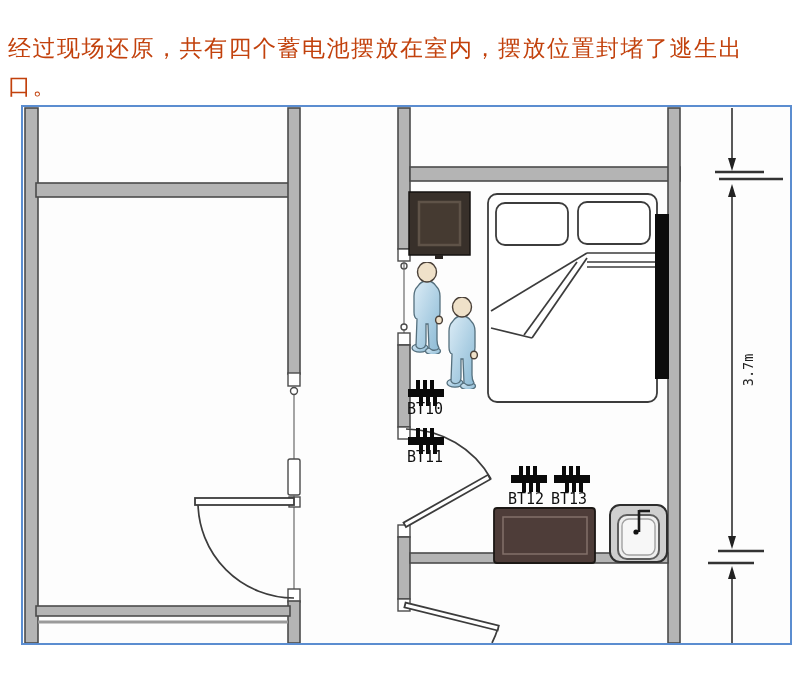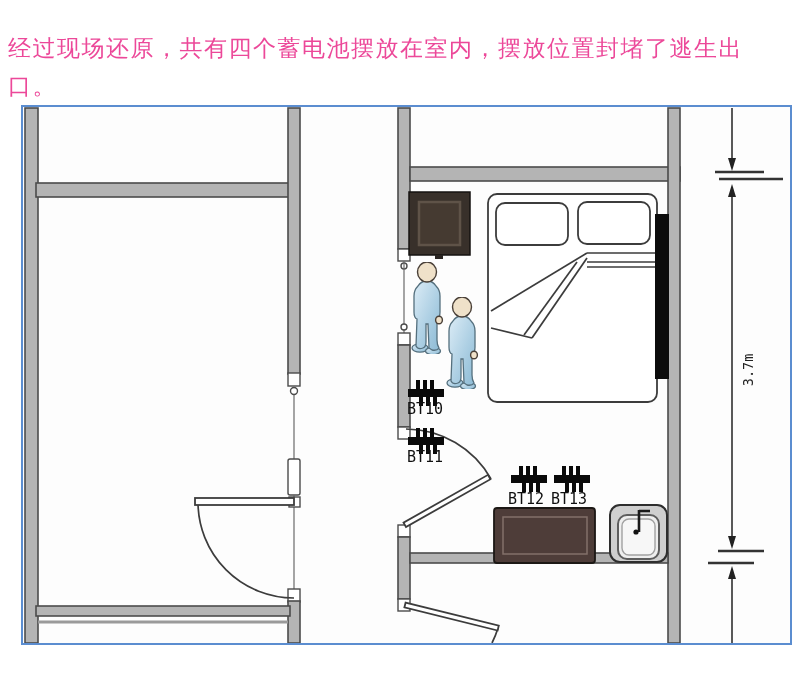--- a/index.html
+++ b/index.html
@@ -1,19 +1,19 @@
 <!DOCTYPE html>
 <html><head>
 <meta charset="utf-8">
 <style>
   html,body{margin:0;padding:0;background:#ffffff;}
   .page{position:relative;width:804px;height:675px;background:#fff;overflow:hidden;
         font-family:"Liberation Sans","DejaVu Sans",sans-serif;}
   .caption{position:absolute;left:8px;top:6px;width:792px;
-           font-size:23px;line-height:38px;letter-spacing:1.5px;color:#ec4899;}
+           font-size:23px;line-height:38px;letter-spacing:1.5px;color:#c2410c;}
   .figure-box{position:absolute;left:21px;top:105px;width:767px;height:536px;
               border:2px solid #5b8dd0;background:#fdfdfd;}
   svg{display:block;}
   .wall{fill:#b4b4b4;stroke:#4b4b4b;stroke-width:1.6;}
   .cap{fill:#ffffff;stroke:#4b4b4b;stroke-width:1.4;}
   .thin{stroke:#6a6a6a;stroke-width:1.2;fill:none;}
   .outline{fill:#ffffff;stroke:#3c3c3c;stroke-width:1.8;}
   .bedline{stroke:#3c3c3c;stroke-width:1.7;fill:none;}
   .dim{stroke:#222;stroke-width:1.5;fill:none;}
   .tick{stroke:#333;stroke-width:2.4;}

